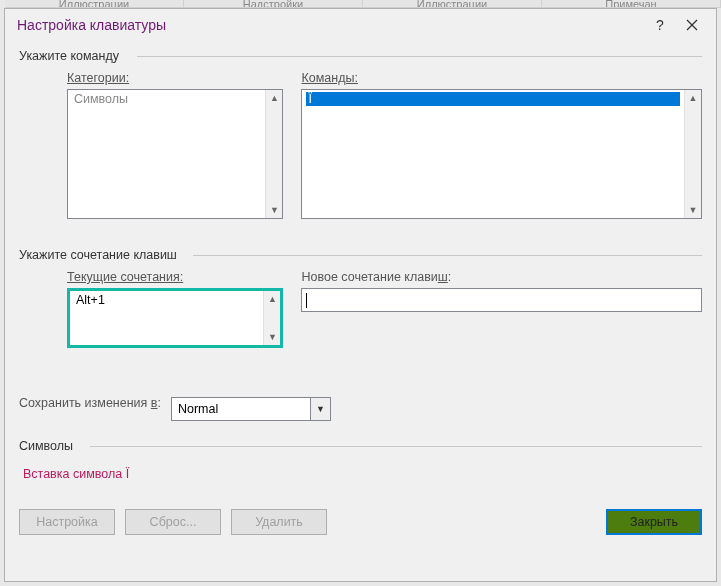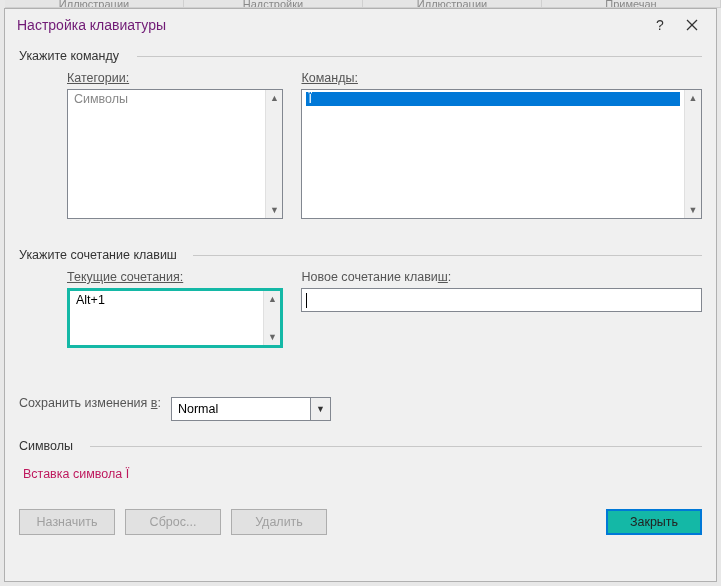--- a/index.html
+++ b/index.html
@@ -48,21 +48,21 @@
 .combo { display: flex; width: 160px; height: 24px; border: 1px solid #828790; background: #fff; }
 .combo .val { flex: 1; padding: 2px 6px; font-size: 12.5px; display:flex; align-items:center;}
 .combo .dd { width: 20px; border-left: 1px solid #828790; background: #efefef; display:flex; align-items:center; justify-content:center; font-size:9px; color:#333;}
 
 .desc-text { font-size: 12.5px; color: #be185d; padding: 6px 4px 0 4px; }
 
 .button-row { display: flex; gap: 10px; margin-top: 28px; align-items: center; }
 .button-row .spacer { flex: 1; }
 .btn { min-width: 96px; height: 26px; border: 1px solid #adadad; background: #e1e1e1; font-size: 12.5px; color: #333; display:flex; align-items:center; justify-content:center; cursor:pointer;}
 .btn.disabled { color: #a0a0a0; cursor: default; }
-.btn.primary { border: 2px solid #0078d7; background: #14b8a6; color:#222; }
+.btn.primary { border: 2px solid #0078d7; background: #4d7c0f; color:#222; }
 
 .gap12 { height: 12px; }
 </style>
 </head>
 <body>
 
 <div class="ribbon-bg">
   <div class="ribbon-tab">Иллюстрации</div>
   <div class="ribbon-tab">Надстройки</div>
   <div class="ribbon-tab">Иллюстрации</div>
@@ -147,21 +147,21 @@
         <div class="dd">▼</div>
       </div>
     </div>
 
     <div class="group">
       <div class="group-label" style="--ll:65px">Символы</div>
       <div class="desc-text">Вставка символа Ї</div>
     </div>
 
     <div class="button-row">
-      <div class="btn disabled">Назначить</div>
+      <div class="btn disabled">Настройка</div>
       <div class="btn disabled">Сброс...</div>
       <div class="btn disabled">Удалить</div>
       <div class="spacer"></div>
       <div class="btn primary">Закрыть</div>
     </div>
 
   </div>
 </div>
 
 </body></html>

